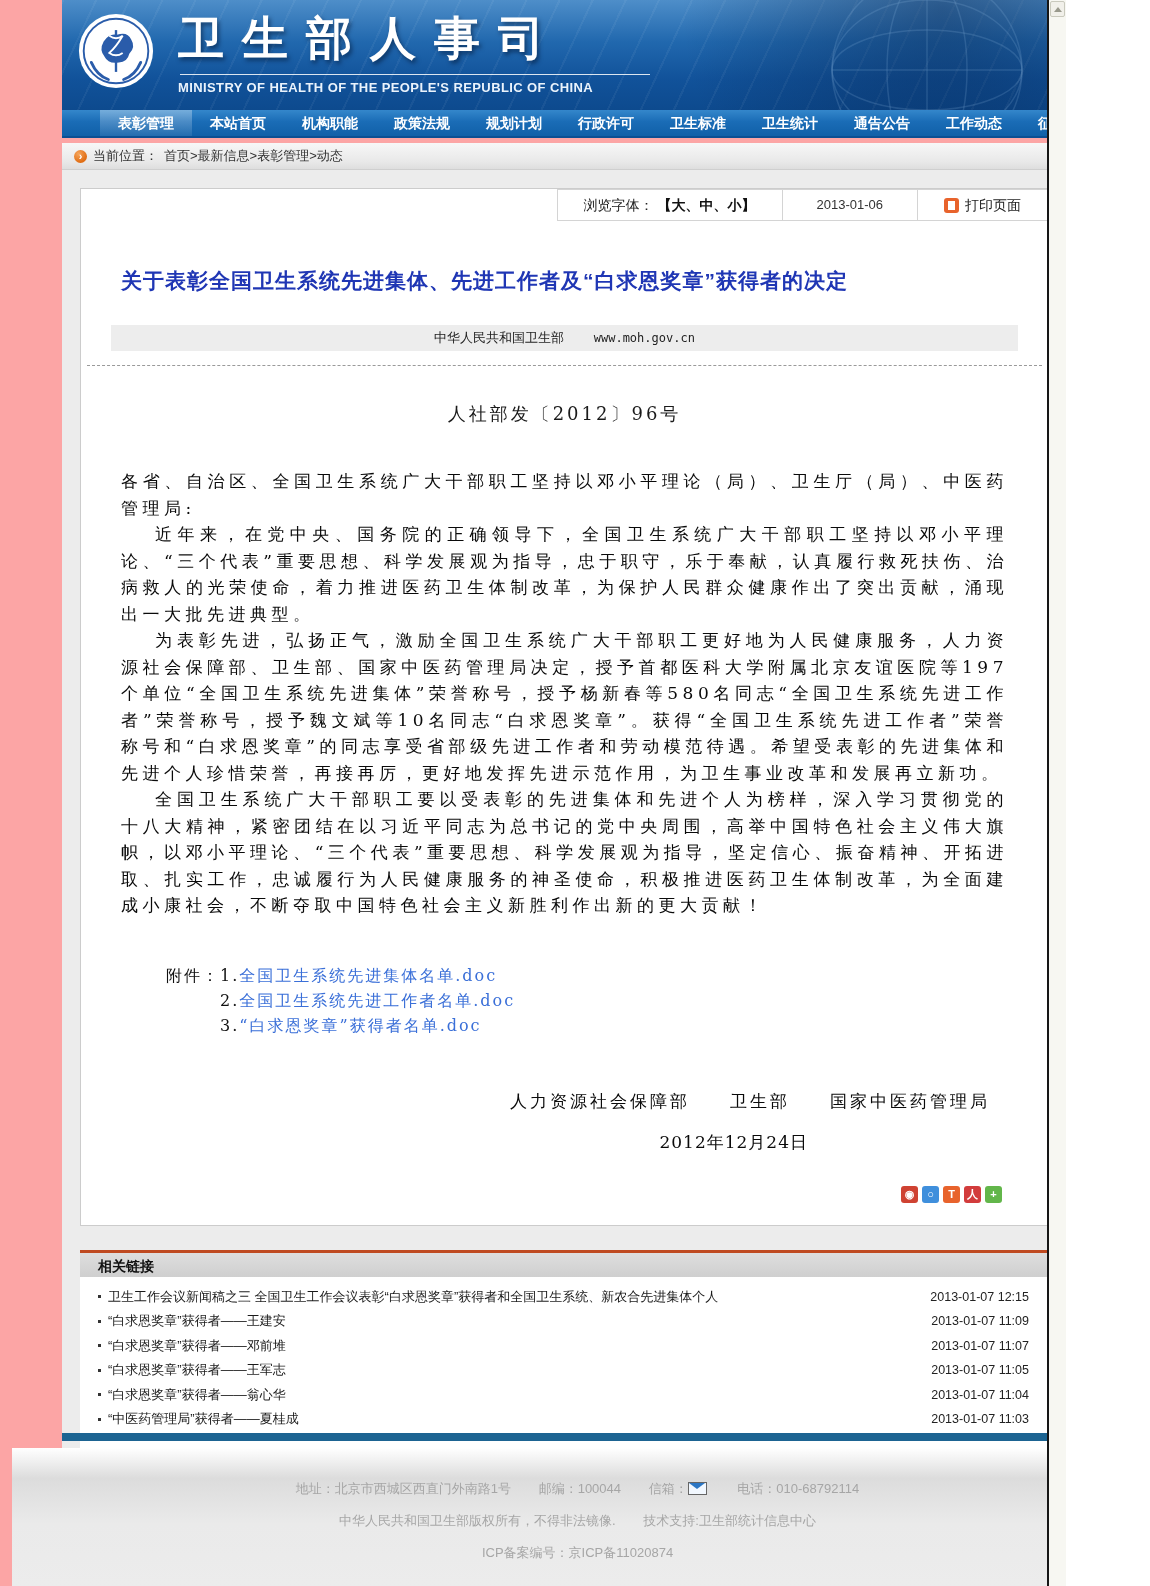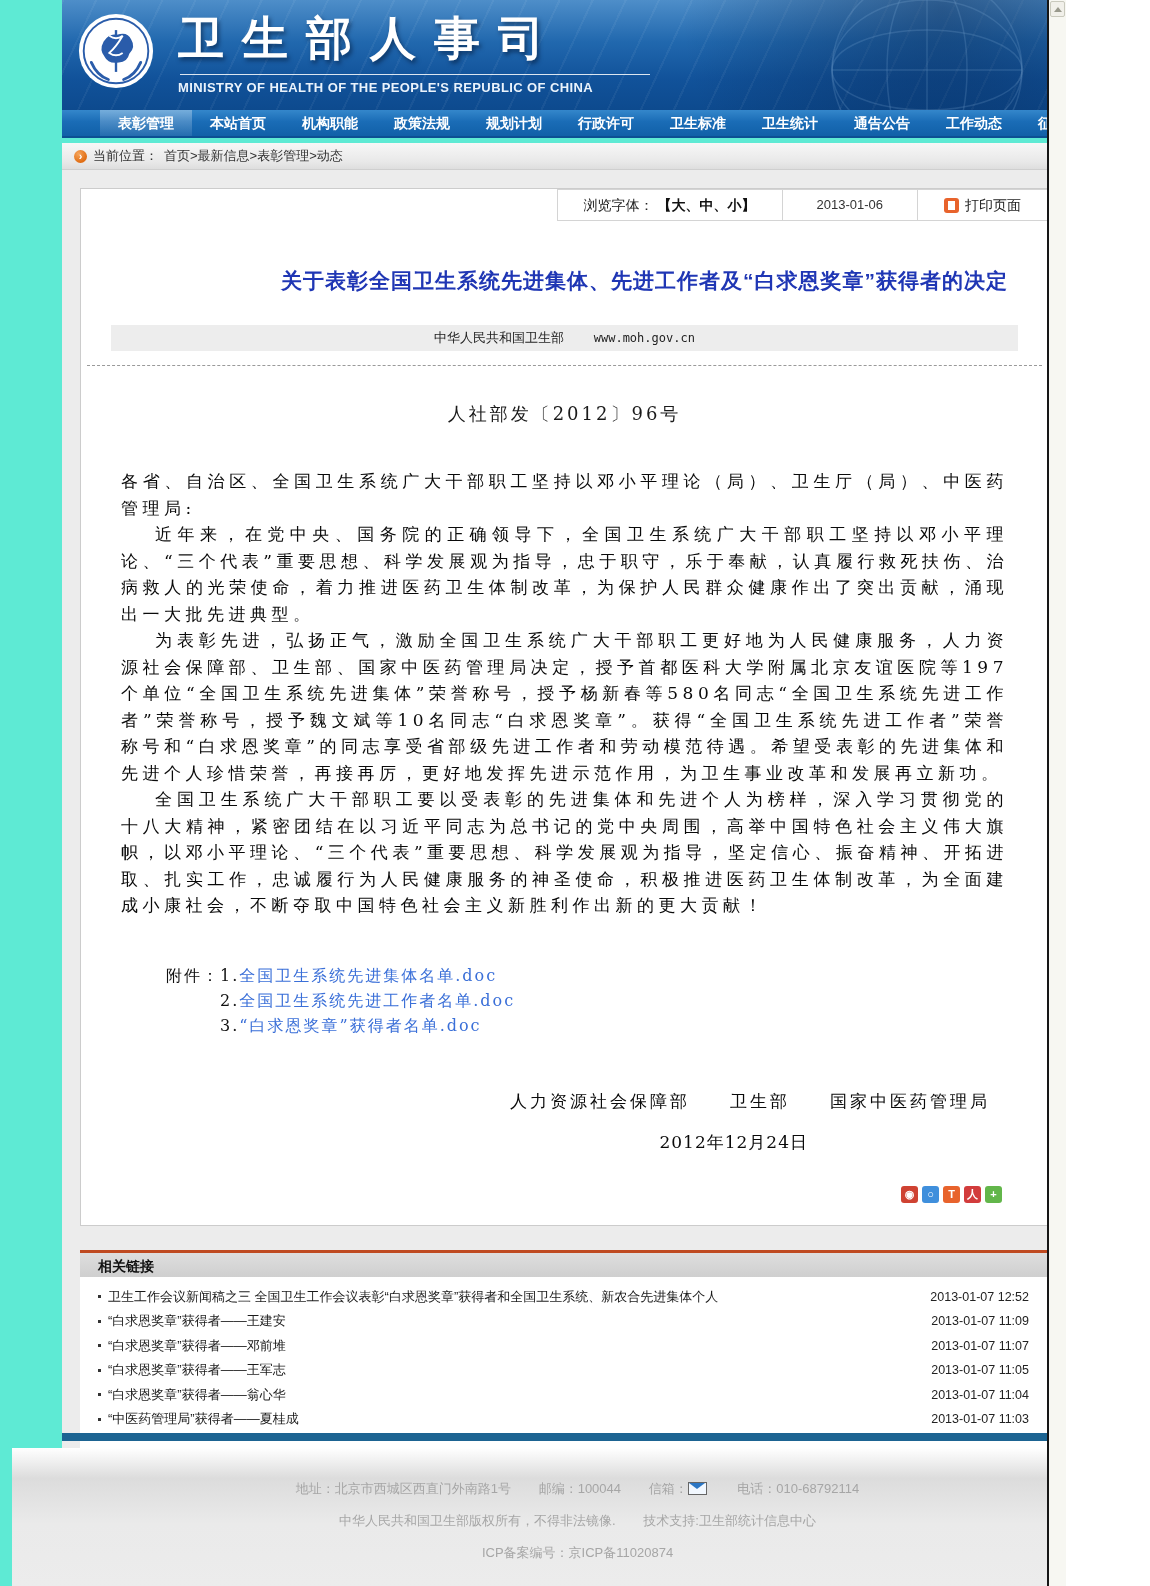--- a/index.html
+++ b/index.html
@@ -1,18 +1,18 @@
 <!DOCTYPE html>
 <html><head>
 <meta charset="utf-8">
 <style>
   * { margin:0; padding:0; box-sizing:border-box; }
   html,body { background:#ffffff; }
   body { font-family:"Liberation Sans", sans-serif; width:1150px; }
-  .page { position:relative; width:1066px; height:1586px; overflow:hidden; background:#5eead4; }
+  .page { position:relative; width:1066px; height:1586px; overflow:hidden; background:#fca5a5; }
 
   
   .scrollbar { position:absolute; top:0; right:0; width:19px; height:1586px;
     background:#f7f7f2; border-left:2px solid #161616; }
   .scroll-up-btn { width:15px; height:16px; margin:1px auto 0; background:#f1f0ea;
     border:1px solid #c9c9bd; border-radius:2px; display:flex; align-items:center; justify-content:center; }
   .scroll-up-arrow { width:0; height:0; border-left:4px solid transparent;
     border-right:4px solid transparent; border-bottom:5px solid #99998c; }
 
   .site { width:1005px; margin-left:62px; position:relative; }
@@ -57,21 +57,21 @@
   .toolbar { display:flex; justify-content:flex-end; }
   .tb-cell { height:32px; line-height:30px; border:1px solid #d4d4d4; margin-left:-1px;
     padding:0 26px; font-size:14px; color:#222; display:flex; align-items:center; }
   .tb-font-options { font-weight:bold; margin-left:4px; color:#111; cursor:pointer; }
   .tb-date { font-size:13px; color:#333; padding:0 34px; }
   .tb-print { cursor:pointer; }
   .print-icon { display:inline-block; width:15px; height:15px; background:#e8632c; border-radius:3px;
     position:relative; margin-right:6px; }
   .print-icon::after { content:""; position:absolute; left:4px; top:3px; width:7px; height:9px; background:#fff; }
 
-  .doc-title { text-align:right; color:#1f36b4; font-size:21px; font-weight:bold;
+  .doc-title { text-align:left; color:#1f36b4; font-size:21px; font-weight:bold;
     margin:46px 40px 0 40px; letter-spacing:1px; }
 
   .source-bar { background:#ededed; height:26px; line-height:26px; margin:30px 30px 0 30px;
     text-align:center; font-size:13px; color:#222; }
   .source-url { font-family:"DejaVu Sans Mono", monospace; margin-left:26px; font-size:12px; }
   .dashed-sep { border-top:1px dashed #9a9a9a; margin:14px 6px 0 6px; }
 
   .doc-number { text-align:center; font-size:18px; color:#1a1a1a; margin-top:36px;
     letter-spacing:3px; font-family:"DejaVu Serif", serif; }
 
@@ -229,21 +229,21 @@
           <span class="share-icon si-4">+</span>
         </div>
       </div>
 
       <div class="related-box">
         <div class="related-header">相关链接</div>
         <ul class="related-list">
           <li class="related-item">
             <span class="rl-bullet"></span>
             <a class="rl-title">卫生工作会议新闻稿之三 全国卫生工作会议表彰“白求恩奖章”获得者和全国卫生系统、新农合先进集体个人</a>
-            <span class="rl-time">2013-01-07 12:52</span>
+            <span class="rl-time">2013-01-07 12:15</span>
           </li>
           <li class="related-item">
             <span class="rl-bullet"></span>
             <a class="rl-title">“白求恩奖章”获得者——王建安</a>
             <span class="rl-time">2013-01-07 11:09</span>
           </li>
           <li class="related-item">
             <span class="rl-bullet"></span>
             <a class="rl-title">“白求恩奖章”获得者——邓前堆</a>
             <span class="rl-time">2013-01-07 11:07</span>

